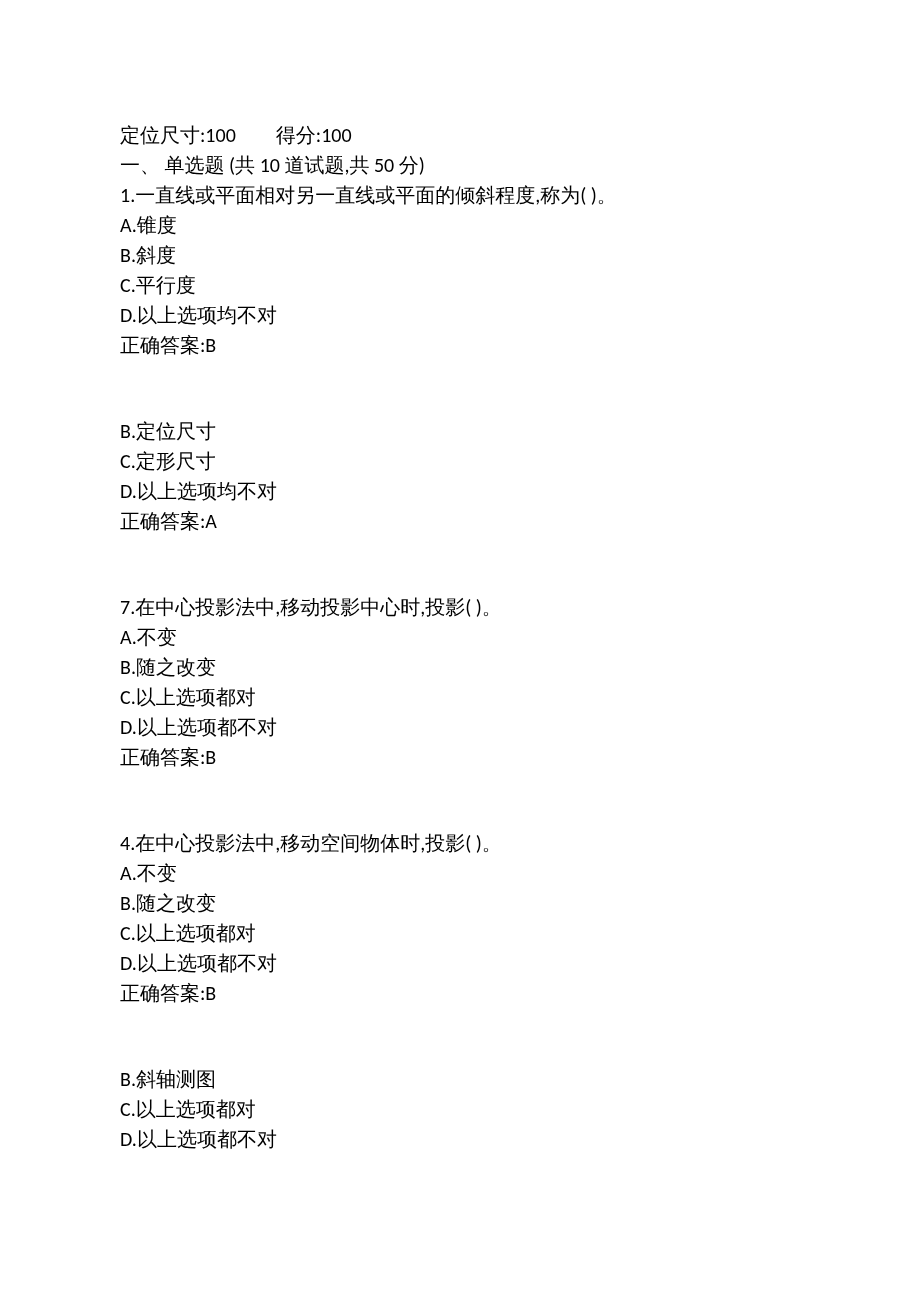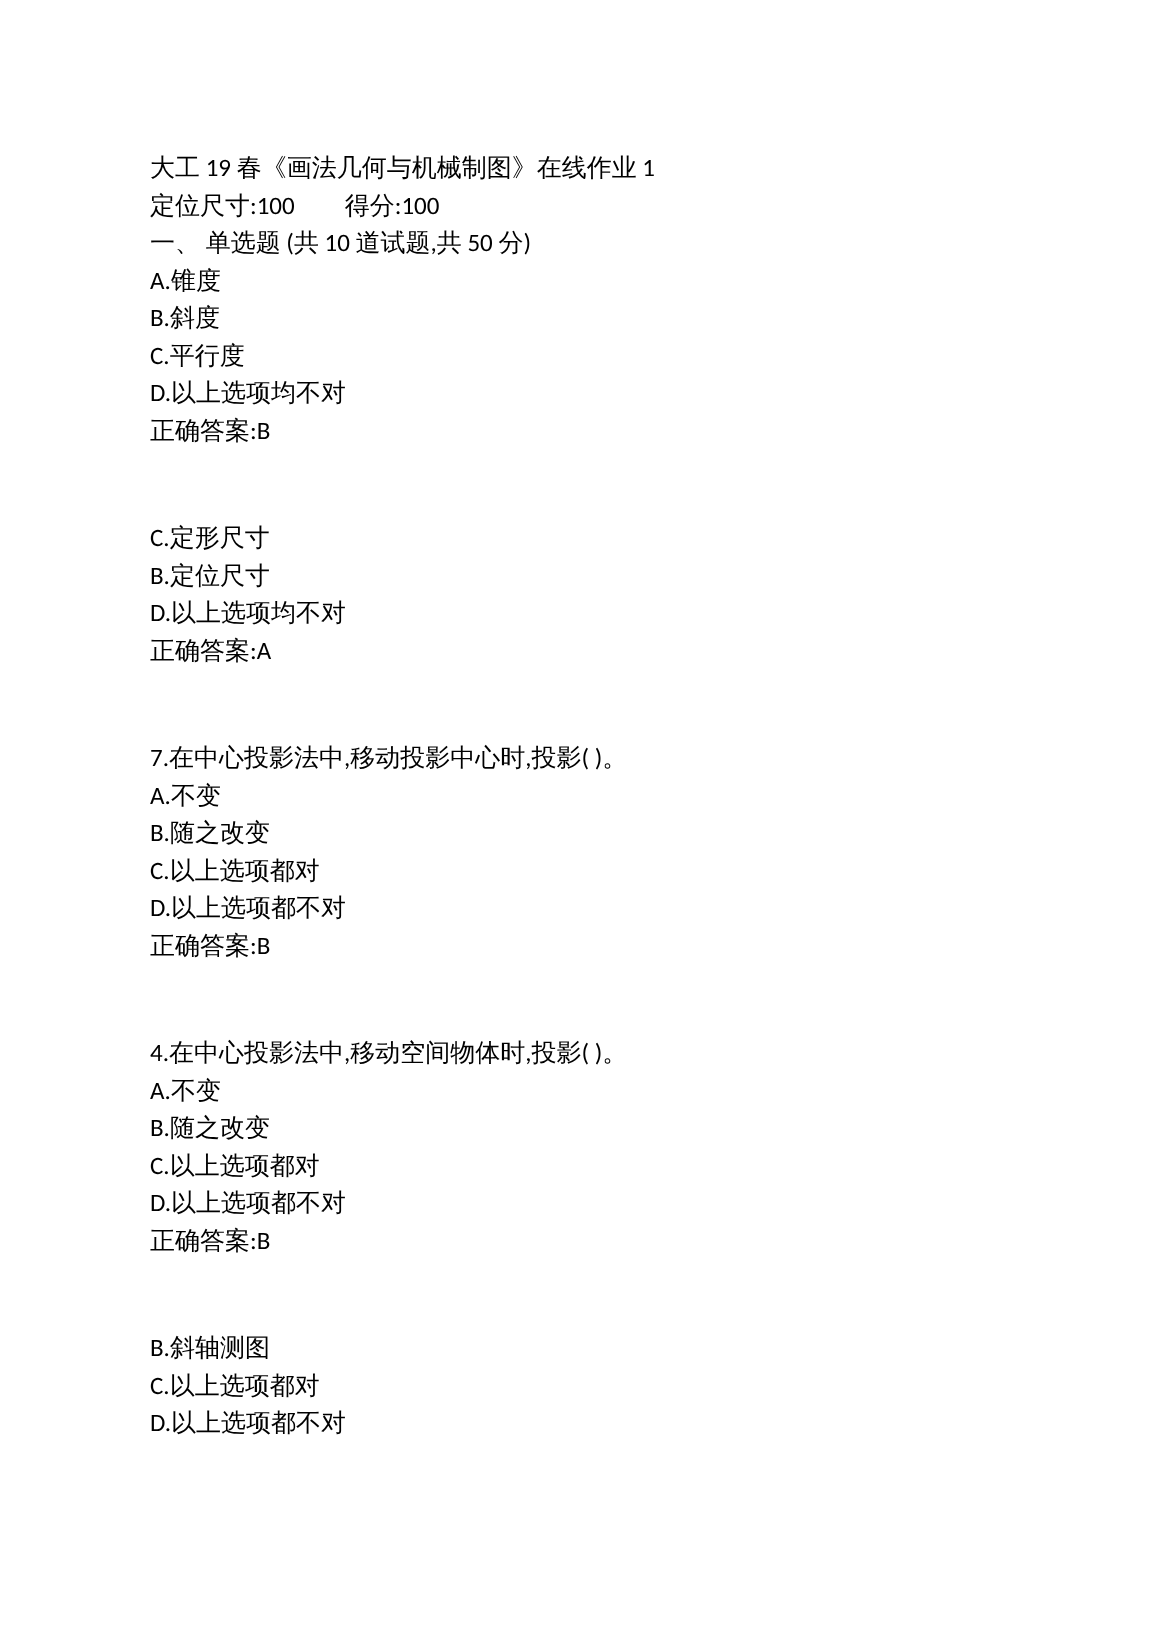--- a/index.html
+++ b/index.html
@@ -27,38 +27,38 @@
   }
   .block-gap {
     height: 56px;
   }
 </style>
 </head>
 <body>
 
 <div class="page">
 
-  <p class="line">大工 19 春《画法几何与机械制图》在线作业 1</p>
 
   <p class="line score-line">
     <span>定位尺寸:</span><span>100</span><span class="gap"></span><span>得分:</span><span>100</span>
   </p>
 
   <p class="line">一、  单选题  (共  10  道试题,共  50  分)</p>
 
+  <p class="line">1.一直线或平面相对另一直线或平面的倾斜程度,称为( )。</p>
   <p class="line">A.锥度</p>
   <p class="line">B.斜度</p>
   <p class="line">C.平行度</p>
   <p class="line">D.以上选项均不对</p>
   <p class="line">正确答案:B</p>
 
   <div class="block-gap"></div>
 
+  <p class="line">B.定位尺寸</p>
   <p class="line">C.定形尺寸</p>
-  <p class="line">B.定位尺寸</p>
   <p class="line">D.以上选项均不对</p>
   <p class="line">正确答案:A</p>
 
   <div class="block-gap"></div>
 
   <p class="line">7.在中心投影法中,移动投影中心时,投影( )。</p>
   <p class="line">A.不变</p>
   <p class="line">B.随之改变</p>
   <p class="line">C.以上选项都对</p>
   <p class="line">D.以上选项都不对</p>

